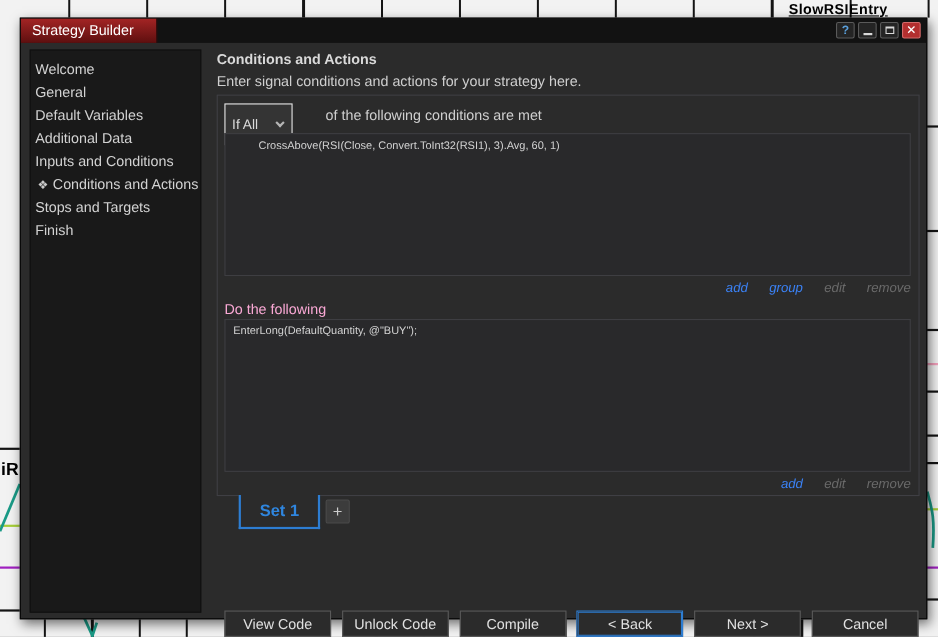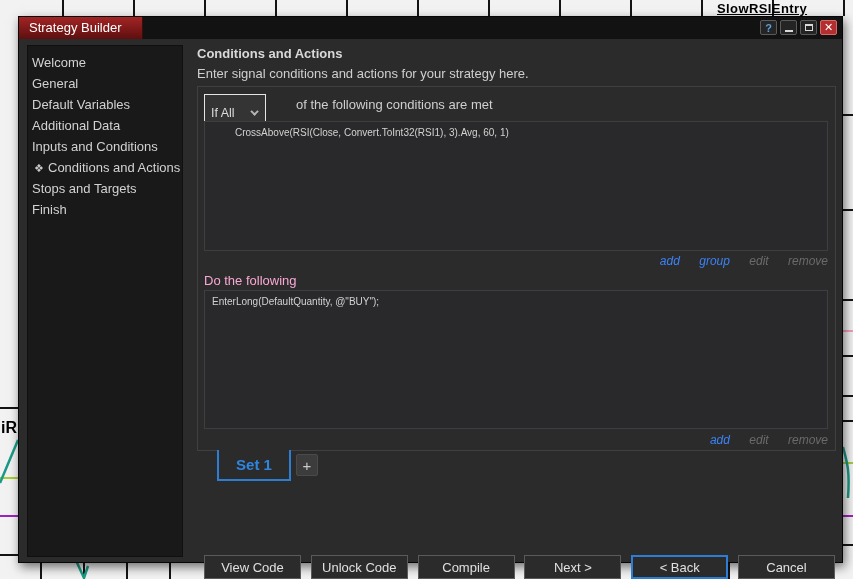--- a/index.html
+++ b/index.html
@@ -174,18 +174,18 @@
     <span class="lnk disabled">remove</span>
   </div>
 
   <div class="set-tab">Set 1</div>
   <div class="add-set-btn">+</div>
 
   <div class="footer">
     <button class="btn">View Code</button>
     <button class="btn">Unlock Code</button>
     <button class="btn">Compile</button>
+    <button class="btn default">&lt; Back</button>
     <button class="btn">Next &gt;</button>
-    <button class="btn default">&lt; Back</button>
     <button class="btn">Cancel</button>
   </div>
 
 </div>
 
 </body></html>

